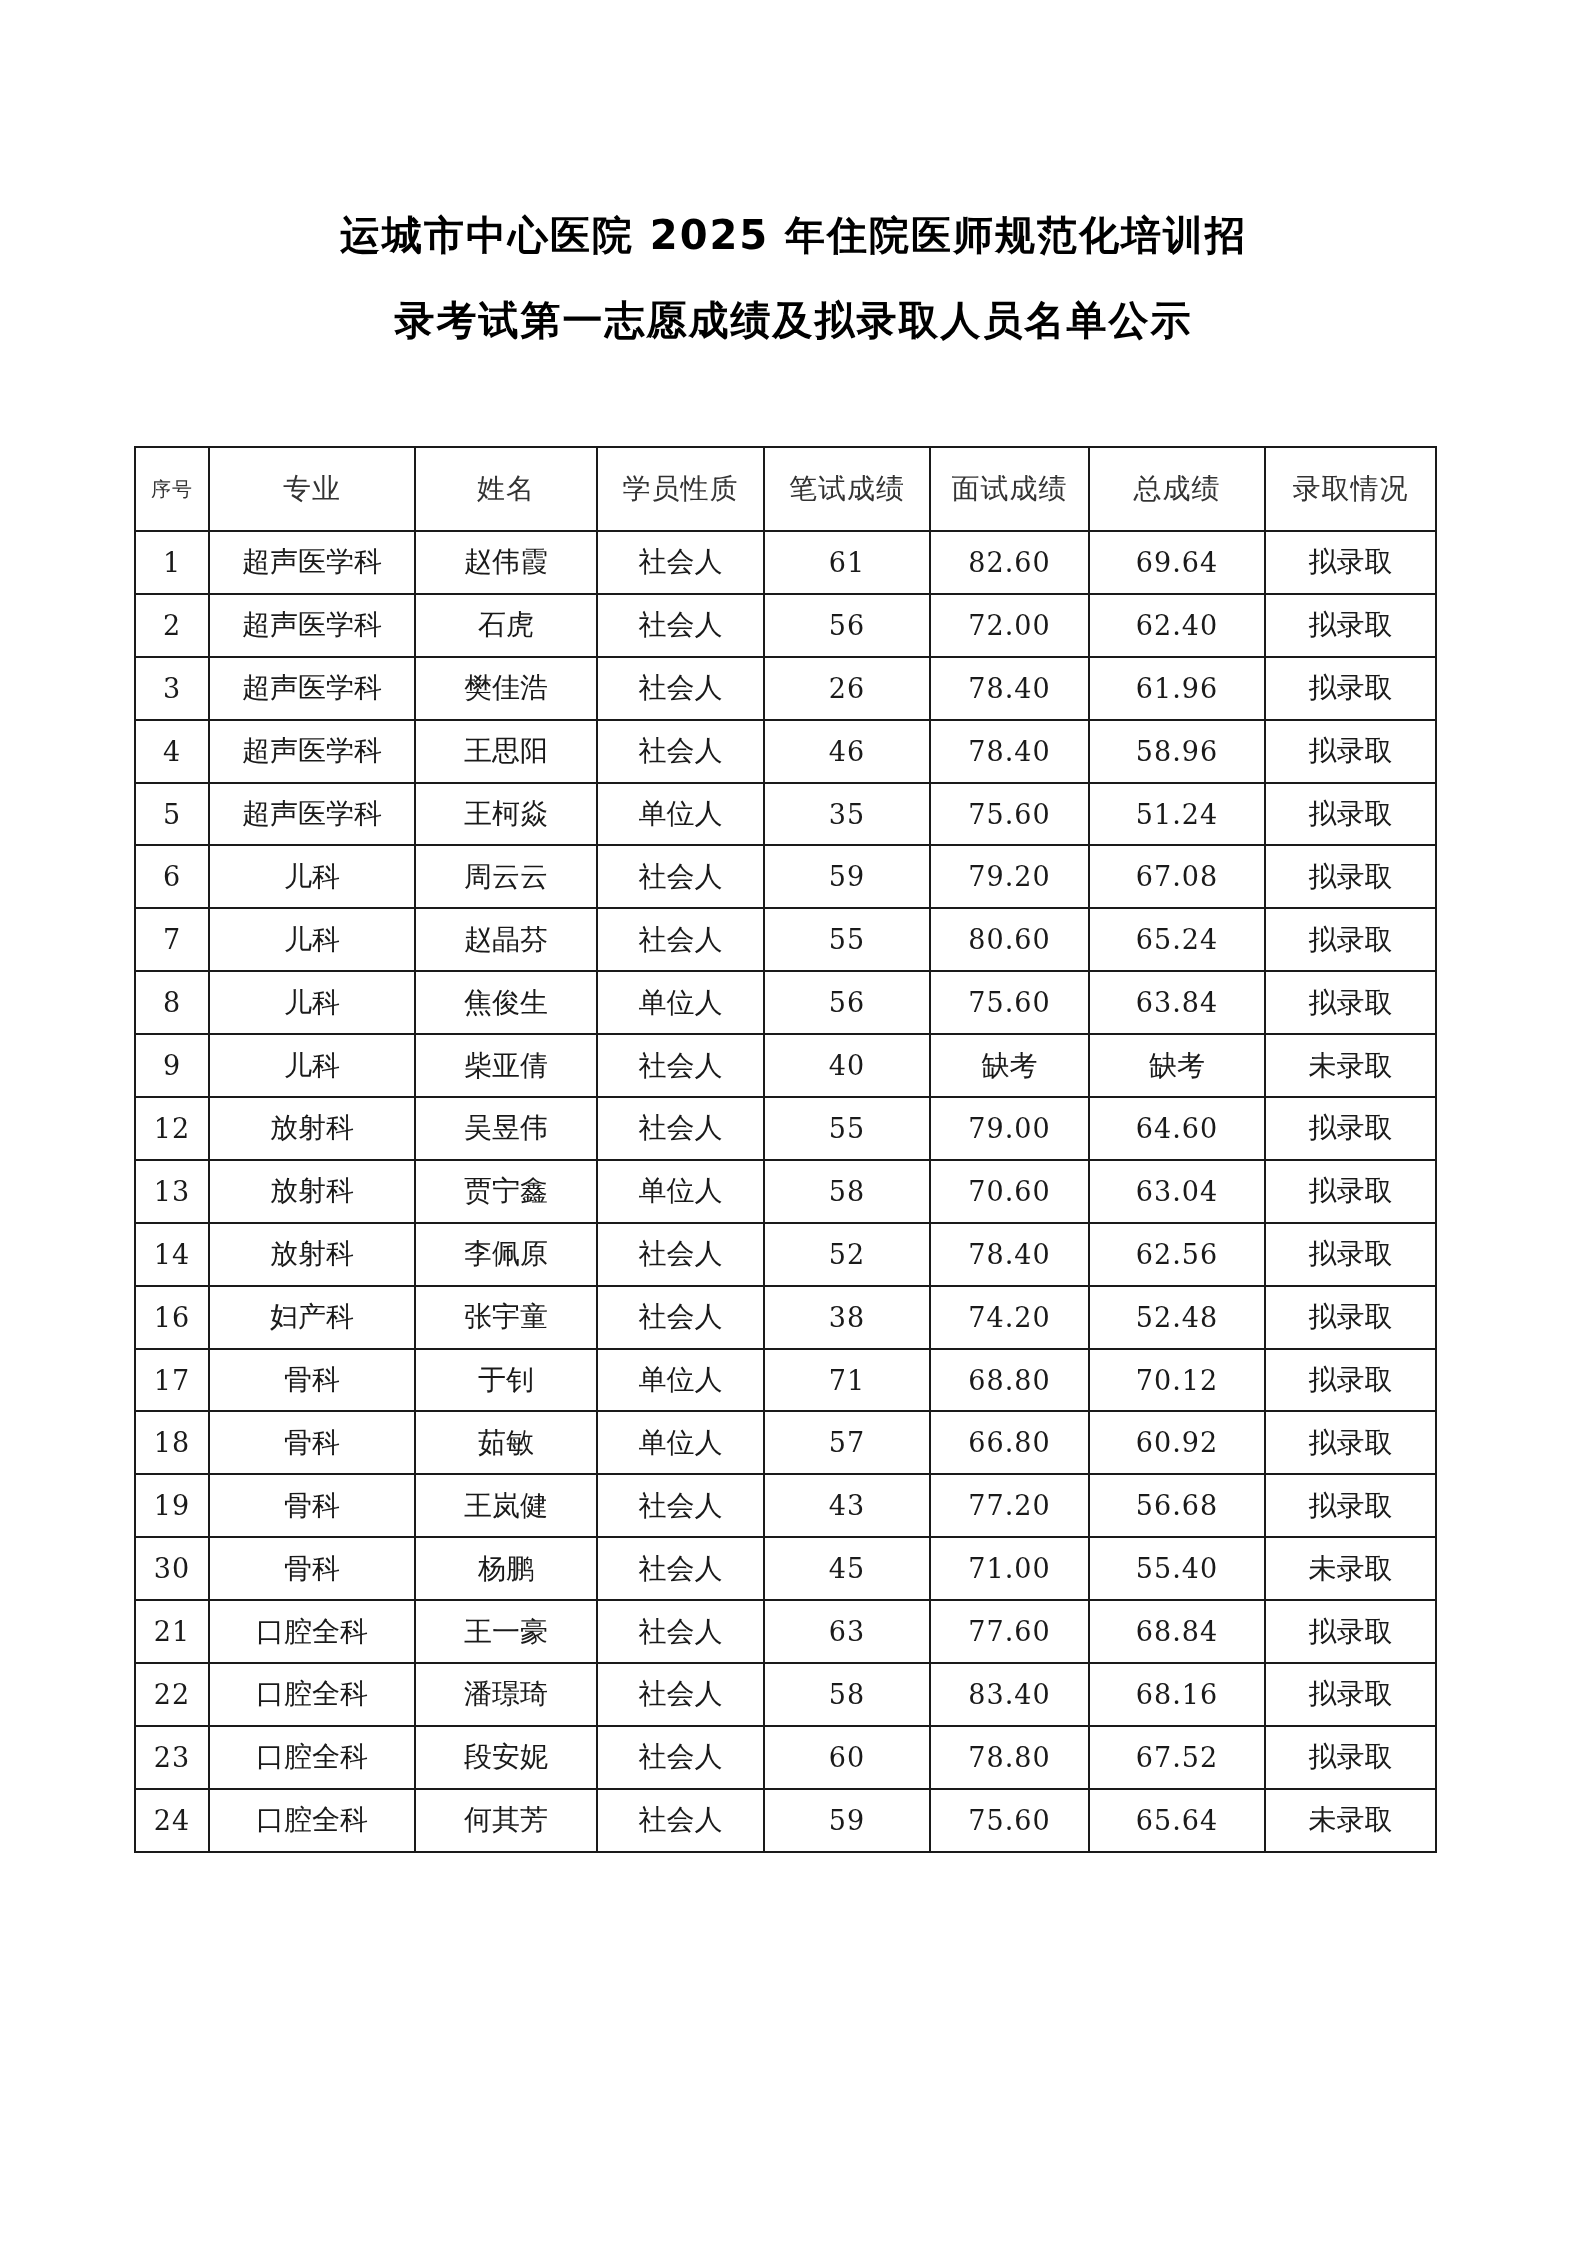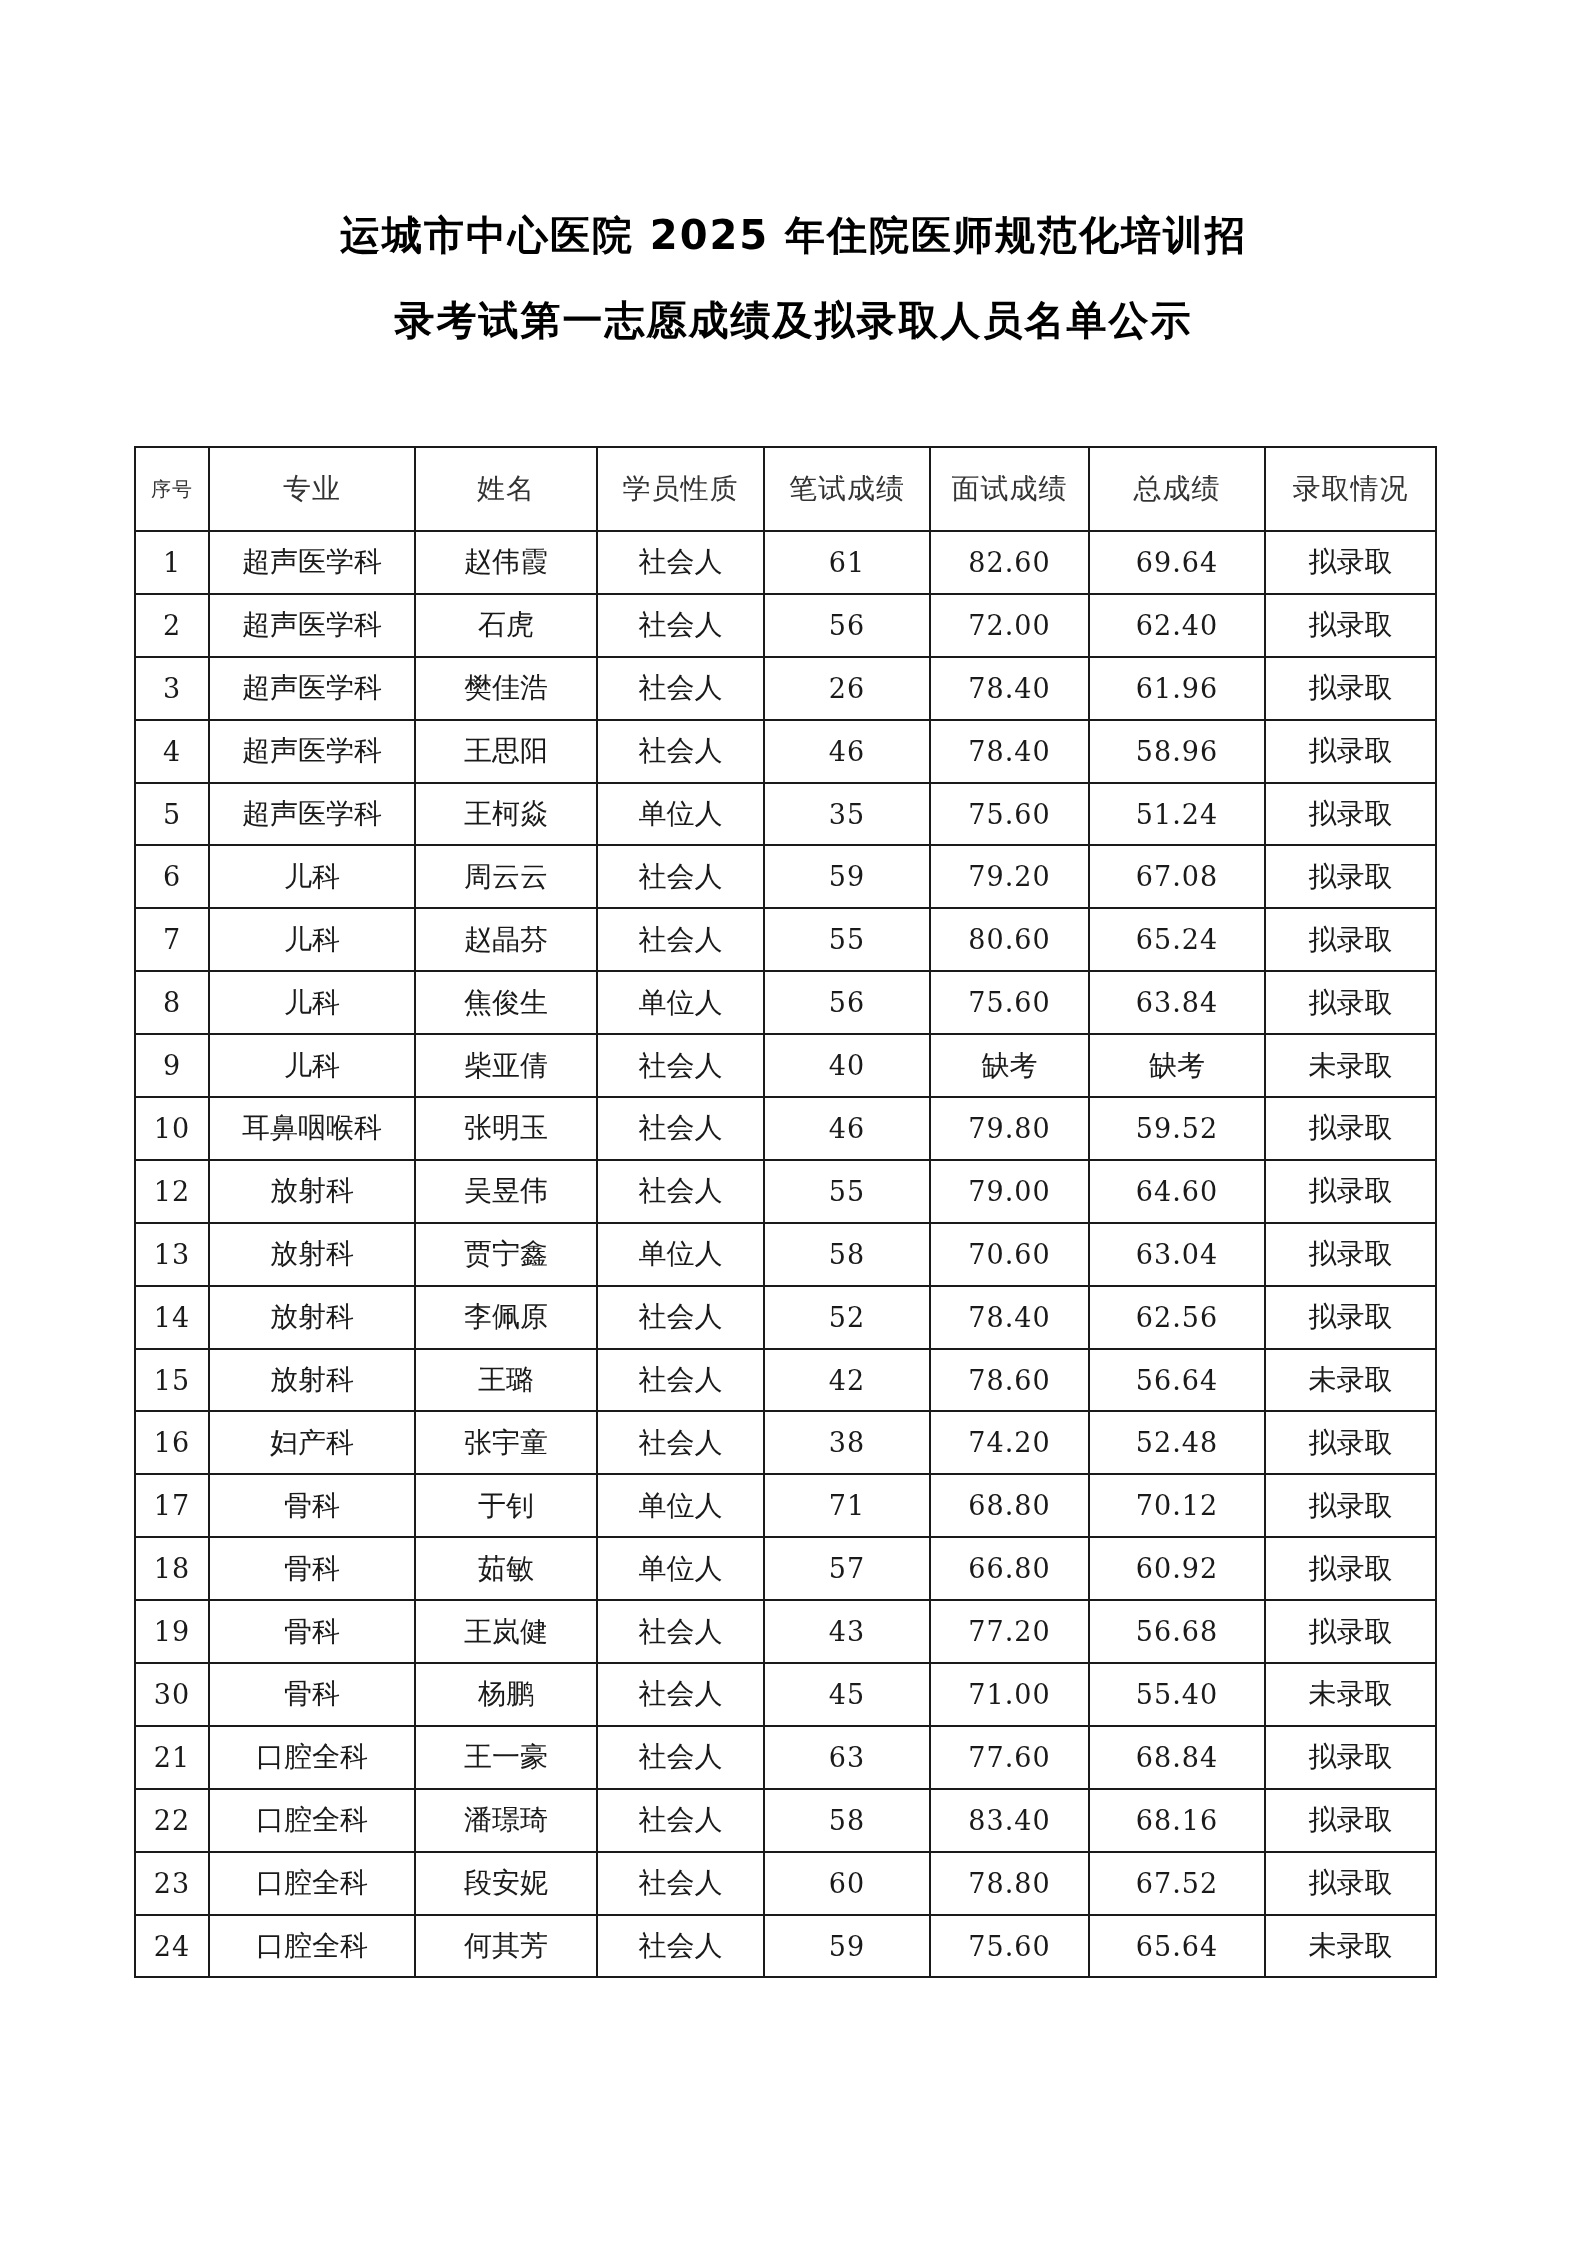--- a/index.html
+++ b/index.html
@@ -186,30 +186,20 @@
         <td class="num">9</td>
         <td class="cjk">儿科</td>
         <td class="cjk">柴亚倩</td>
         <td class="cjk">社会人</td>
         <td class="num">40</td>
         <td class="cjk">缺考</td>
         <td class="cjk">缺考</td>
         <td class="cjk">未录取</td>
       </tr>
       <tr>
-        <td class="num">10</td>
-        <td class="cjk">耳鼻咽喉科</td>
-        <td class="cjk">张明玉</td>
-        <td class="cjk">社会人</td>
-        <td class="num">46</td>
-        <td class="num">79.80</td>
-        <td class="num">59.52</td>
-        <td class="cjk">拟录取</td>
-      </tr>
-      <tr>
         <td class="num">12</td>
         <td class="cjk">放射科</td>
         <td class="cjk">吴昱伟</td>
         <td class="cjk">社会人</td>
         <td class="num">55</td>
         <td class="num">79.00</td>
         <td class="num">64.60</td>
         <td class="cjk">拟录取</td>
       </tr>
       <tr>
@@ -224,30 +214,20 @@
       </tr>
       <tr>
         <td class="num">14</td>
         <td class="cjk">放射科</td>
         <td class="cjk">李佩原</td>
         <td class="cjk">社会人</td>
         <td class="num">52</td>
         <td class="num">78.40</td>
         <td class="num">62.56</td>
         <td class="cjk">拟录取</td>
-      </tr>
-      <tr>
-        <td class="num">15</td>
-        <td class="cjk">放射科</td>
-        <td class="cjk">王璐</td>
-        <td class="cjk">社会人</td>
-        <td class="num">42</td>
-        <td class="num">78.60</td>
-        <td class="num">56.64</td>
-        <td class="cjk">未录取</td>
       </tr>
       <tr>
         <td class="num">16</td>
         <td class="cjk">妇产科</td>
         <td class="cjk">张宇童</td>
         <td class="cjk">社会人</td>
         <td class="num">38</td>
         <td class="num">74.20</td>
         <td class="num">52.48</td>
         <td class="cjk">拟录取</td>

